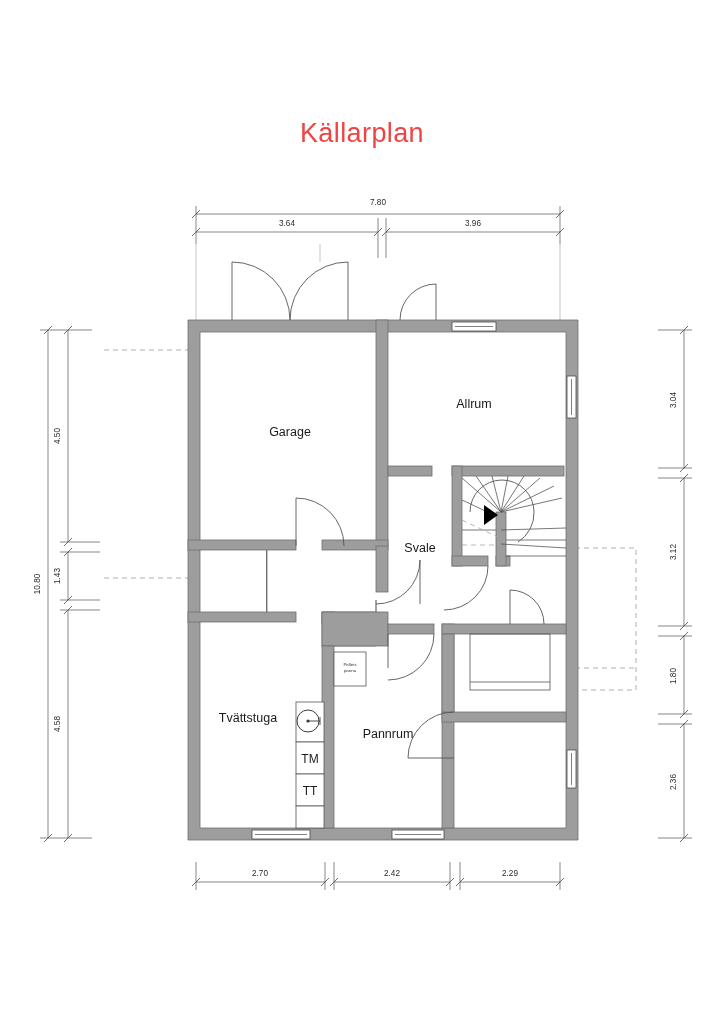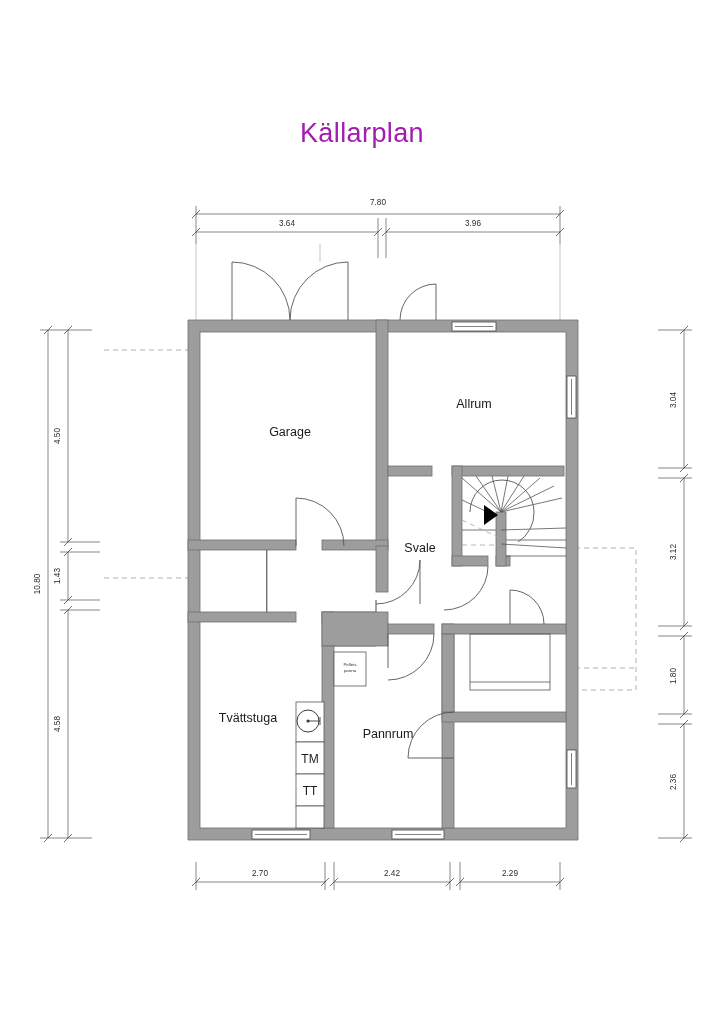--- a/index.html
+++ b/index.html
@@ -22,21 +22,21 @@
   }
   #page-title {
     position: absolute;
     left: 0;
     top: 118px;
     width: 724px;
     text-align: center;
     font-size: 27px;
     font-weight: 400;
     letter-spacing: 0.4px;
-    color: #a21caf;
+    color: #ef4444;
   }
   svg#floorplan-svg {
     position: absolute;
     left: 0;
     top: 0;
     width: 724px;
     height: 1024px;
   }
   .dim-text {
     font-family: "Liberation Sans", sans-serif;

